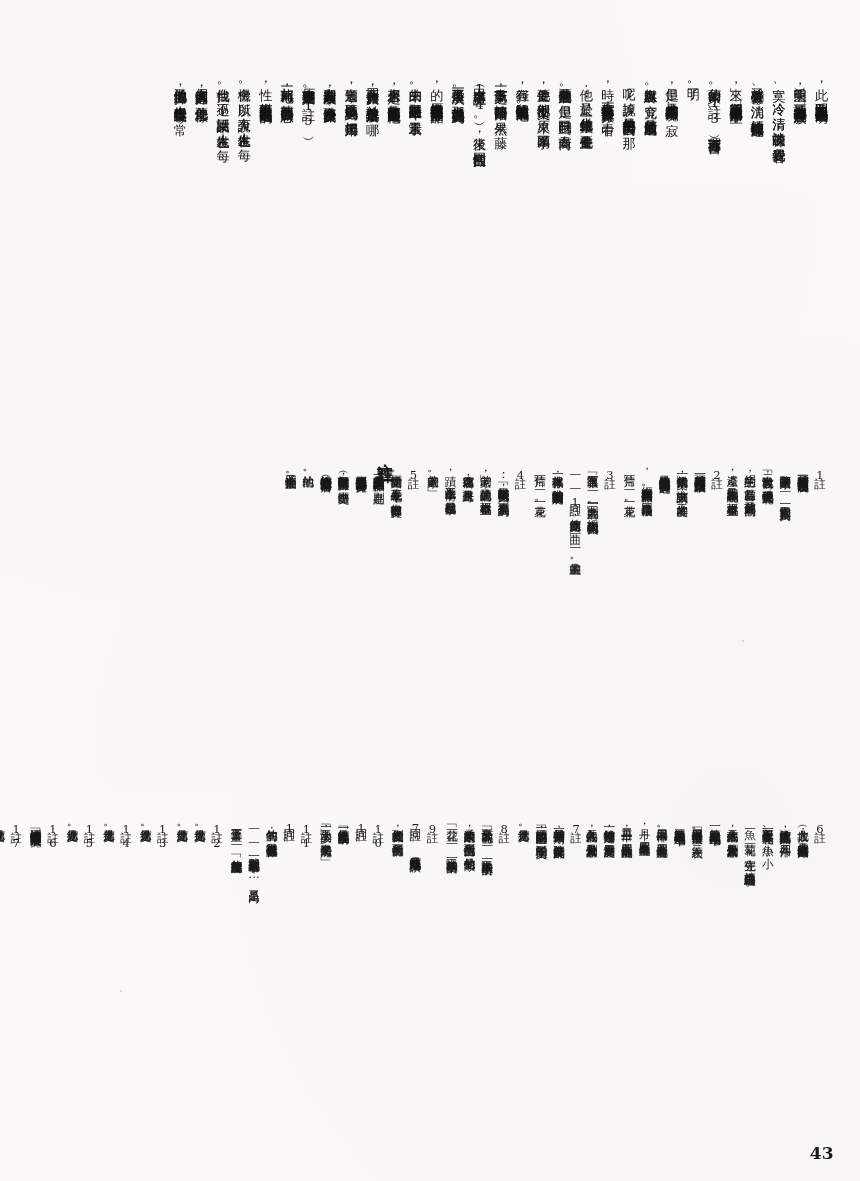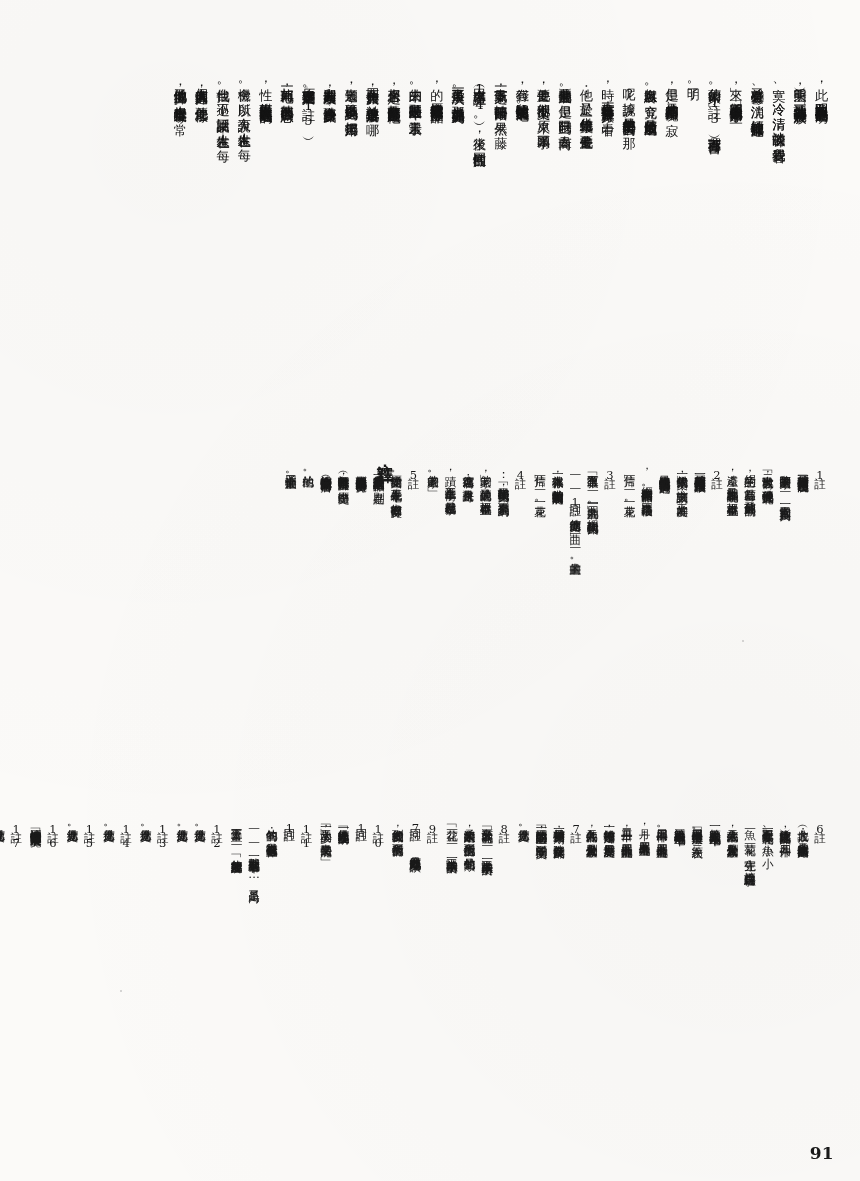--- a/index.html
+++ b/index.html
@@ -361,15 +361,15 @@
         <span class="ln"></span>
         <span class="ln"></span>
         <span class="ln"></span>
         <span class="ln"></span>
         <span class="ln"></span>
       </div>
     </div>
 
   </div>
 
-  <div id="page-number">91</div>
+  <div id="page-number">43</div>
 
 </div>
 
 </body></html>

